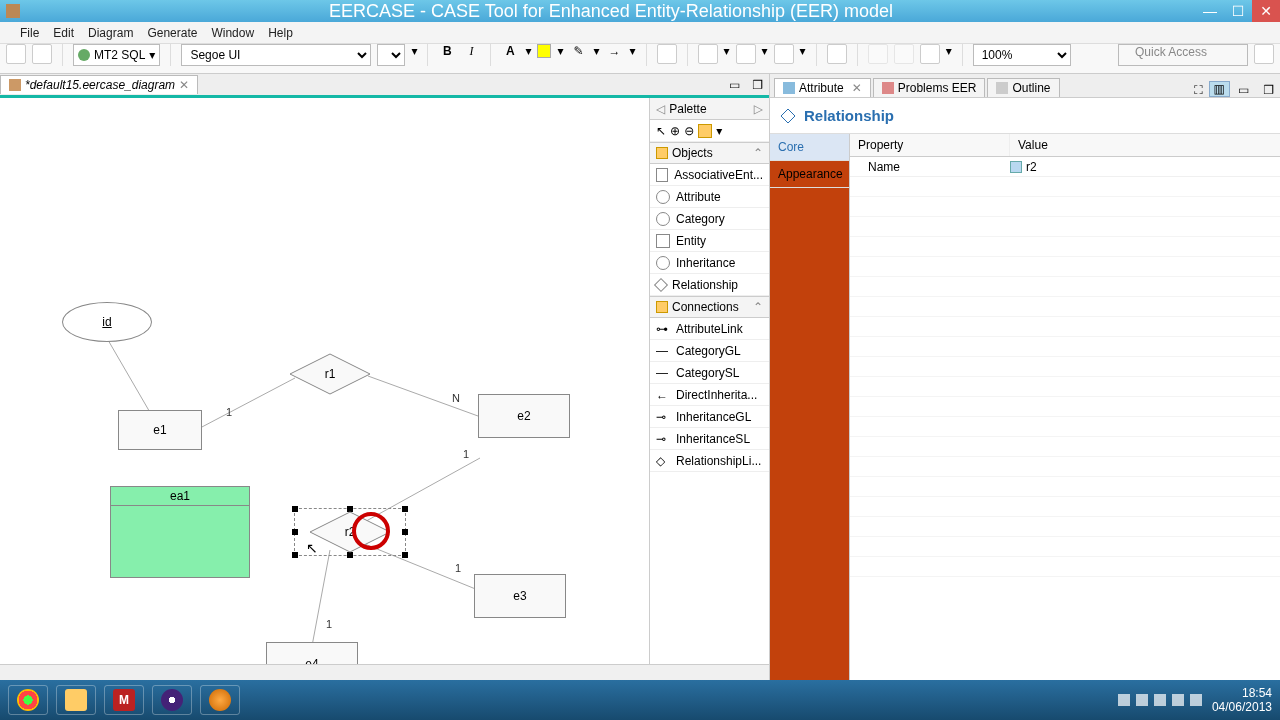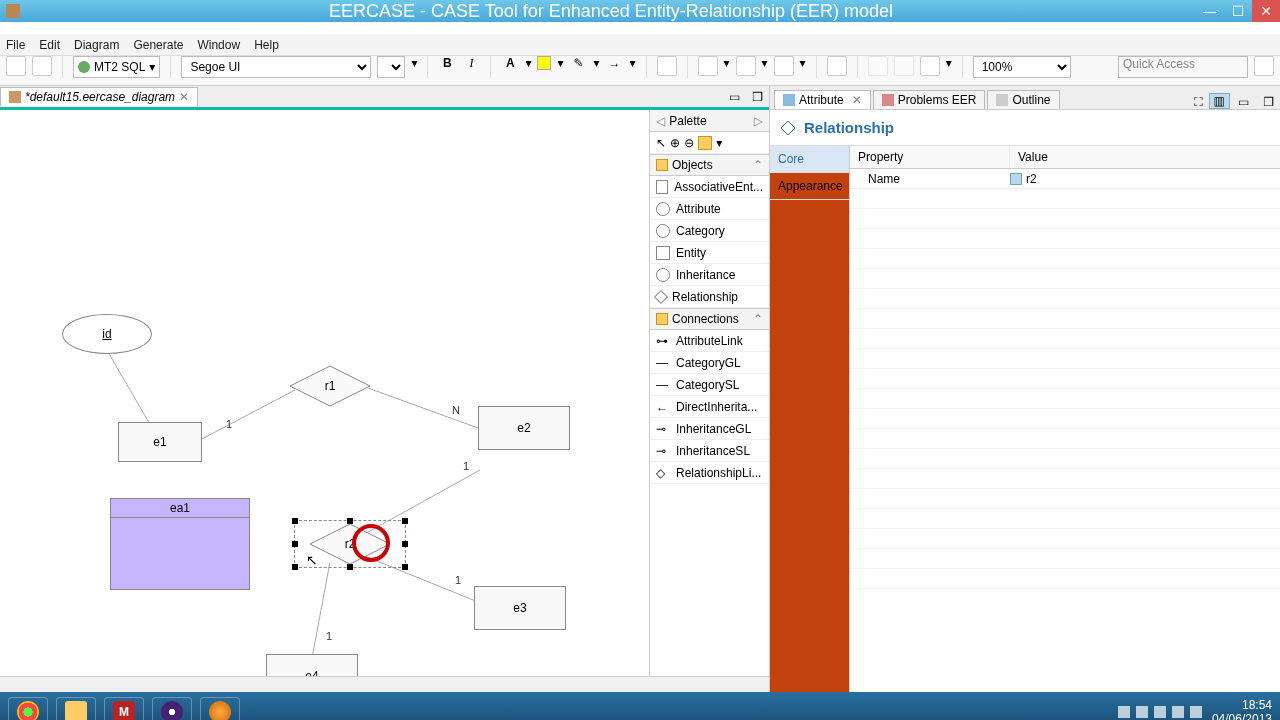--- a/index.html
+++ b/index.html
@@ -3,46 +3,46 @@
 <meta charset="utf-8">
 <style>
 * { box-sizing: border-box; margin: 0; padding: 0; font-family: "Segoe UI", Tahoma, sans-serif; font-size: 12px; }
 html, body { width: 1280px; height: 720px; overflow: hidden; background: #fff; }
 .titlebar { height: 22px; background: linear-gradient(#6dc7e8,#4aa8d8); color: #fff; display: flex; align-items: center; position: relative; }
 .titlebar .icon { width: 14px; height: 14px; background: #b85; margin: 0 6px; }
 .titlebar .title { flex: 1; text-align: center; font-size: 18px; }
 .winbtns { display: flex; }
 .winbtn { width: 28px; height: 22px; display: flex; align-items: center; justify-content: center; color: #fff; font-size: 14px; }
 .winbtn.close { background: #d9534f; }
-.menubar { height: 22px; background: #f4f4f4; border-bottom: 1px solid #ddd; display: flex; align-items: center; padding: 0 6px; gap: 14px; margin-top: 12px; }
+.menubar { height: 22px; background: #f4f4f4; border-bottom: 1px solid #ddd; display: flex; align-items: center; padding: 0 20px; gap: 14px; }
 .menubar span { color: #222; }
 .toolbar { height: 30px; background: #f8f8f8; border-bottom: 1px solid #ccc; display: flex; align-items: flex-start; padding: 0 6px; gap: 6px; }
 .tbtn { width: 20px; height: 20px; border: 1px solid #ccc; background: #fff; border-radius: 2px; }
 .tsel { height: 22px; border: 1px solid #bbb; background: #fff; padding: 0 4px; }
 .fontsel { width: 190px; }
 .sizesel { width: 28px; }
 .zoomsel { width: 98px; }
 .tsep { width: 1px; height: 22px; background: #ddd; margin: 0 4px; }
-.quick { height: 22px; border: 1px solid #bbb; width: 130px; padding: 0 4px; color: #888; }
+.quick { height: 22px; border: 1px solid #bbb; width: 130px; padding: 0 16px; color: #888; }
 .body { display: flex; height: 606px; }
 .left { width: 770px; display: flex; flex-direction: column; border-right: 1px solid #ccc; }
 .tabbar { height: 24px; background: #eee; border-bottom: 3px solid #14b8a6; display: flex; align-items: center; }
 .tab { background: #fff; border: 1px solid #bbb; border-bottom: none; padding: 2px 8px; font-style: italic; display: flex; align-items: center; gap: 4px; }
 .tab .x { color: #888; font-style: normal; }
 .editor { flex: 1; display: flex; }
 .canvaswrap { flex: 1; position: relative; overflow: hidden; }
 .canvas { position: absolute; inset: 0; }
 .ent { position: absolute; border: 1px solid #888; background: #f9f9f9; display: flex; align-items: center; justify-content: center; font-size: 12px; }
 .attr { position: absolute; border: 1px solid #888; border-radius: 50%; width: 90px; height: 40px; display: flex; align-items: center; justify-content: center; background: #fff; }
 .attr span { text-decoration: underline; text-align: center; }
 .rel { position: absolute; width: 80px; height: 40px; }
 .rel .dia { width: 80px; height: 40px; transform: rotate(0); }
 .rel .lbl { position: absolute; left: 50%; top: 50%; transform: translate(-50%,-50%); }
 .lbln { position: absolute; font-size: 11px; color: #333; }
-.ea { position: absolute; border: 1px solid #888; background: #c4b5fd; }
+.ea { position: absolute; border: 1px solid #888; background: #86efac; }
 .ea .hdr { border-bottom: 1px solid #888; text-align: center; padding: 2px 0; }
 .selbox { position: absolute; border: 1px dashed #888; }
 .selbox .h { position: absolute; width: 6px; height: 6px; background: #000; }
 .redcirc { position: absolute; width: 38px; height: 38px; border: 4px solid #c00; border-radius: 50%; }
 .scroll-h { height: 16px; background: #f0f0f0; border-top: 1px solid #ccc; }
 .palettebar { width: 120px; border-left: 1px solid #ccc; display: flex; flex-direction: column; background: #fff; }
 .phdr { height: 22px; border-bottom: 1px solid #ccc; display: flex; align-items: center; padding: 0 6px; gap: 4px; background: #f4f4f4; }
 .ptool { height: 22px; border-bottom: 1px solid #eee; display: flex; align-items: center; padding: 0 6px; gap: 6px; }
 .pico { width: 14px; height: 14px; display: inline-block; border: 1px solid #888; }
 .pico.round { border-radius: 50%; }

